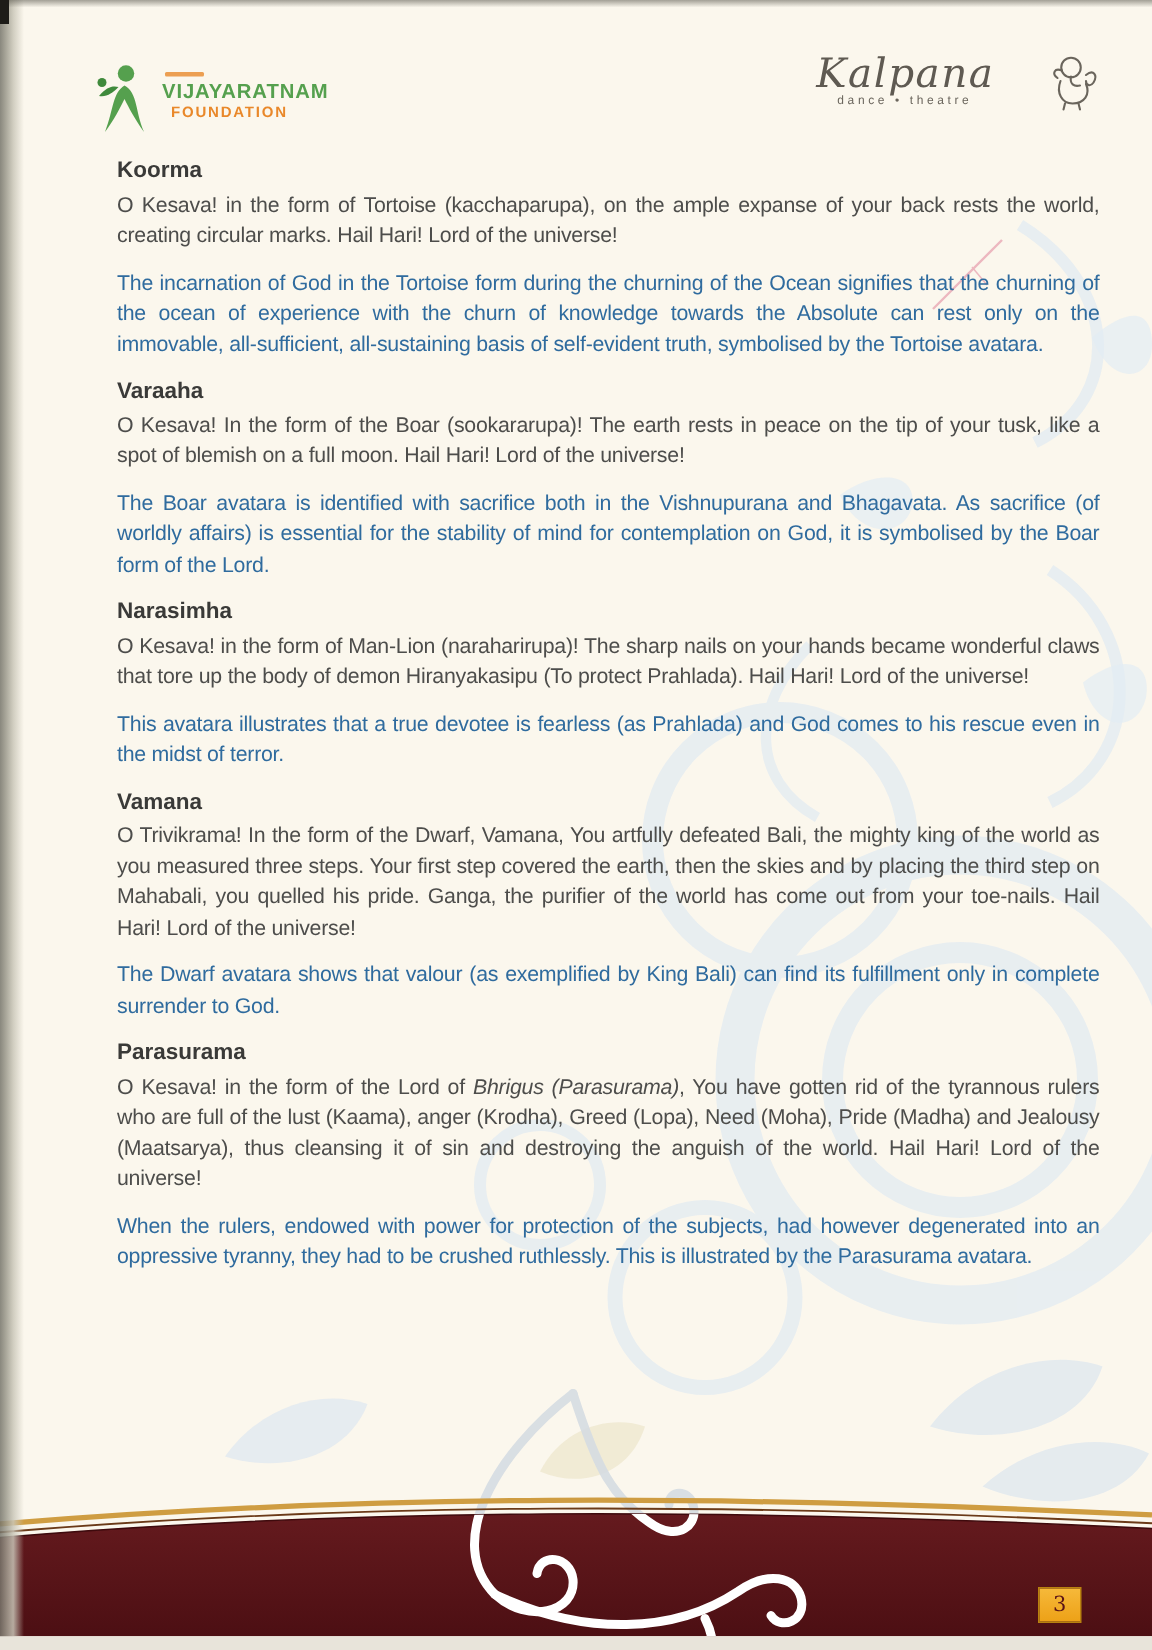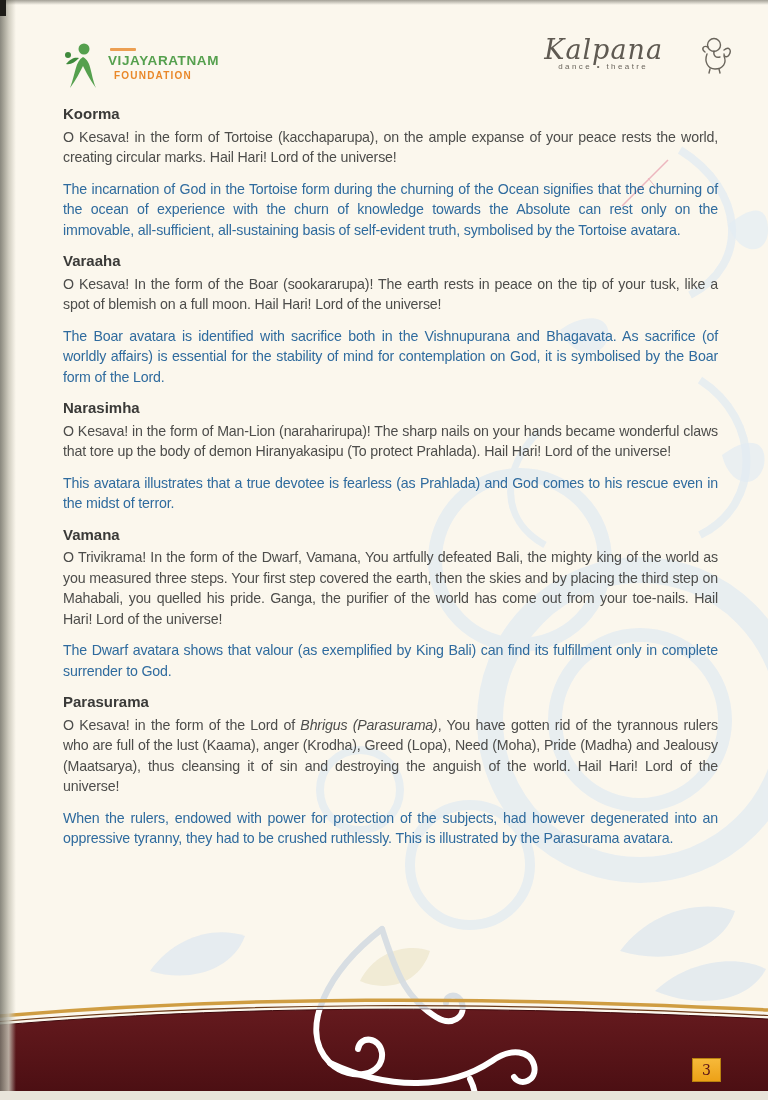--- a/index.html
+++ b/index.html
@@ -30,21 +30,21 @@
   .logo-foundation svg{display:block;margin-right:4px;}
   .logo-micro{width:26px;height:3px;background:#e9882a;opacity:.8;margin:6px 0 2px 2px;border-radius:1px;}
   .logo-line1{font-size:13.5px;letter-spacing:.6px;color:#55a04e;font-weight:bold;line-height:15px;}
   .logo-line2{font-size:10px;letter-spacing:1.2px;color:#e9882a;font-weight:bold;line-height:16px;margin-left:6px;}
   .logo-kalpana{position:absolute;right:34px;top:36px;display:flex;align-items:flex-start;color:#5f5a52;gap:33px;}
   .kalpana-name{font-family:"DejaVu Serif",serif;font-style:italic;font-size:27px;line-height:28px;letter-spacing:1px;}
   .kalpana-sub{font-size:8px;letter-spacing:2.4px;margin:-2px 0 0 14px;color:#6a655c;}
   .logo-kalpana svg{margin-left:2px;margin-top:0;}
   
   .content{
-    position:absolute;left:63px;top:104px;width:655px;z-index:2;
+    position:absolute;left:78px;top:104px;width:655px;z-index:2;
   }
   .avatar-section{margin:0 0 4px 0;}
   .heading{
     font-size:15px;font-weight:bold;color:#3a3a38;
     margin:0 0 2px 0;line-height:20.5px;
   }
   .content p{
     margin:0 0 11px 0;
     font-size:14.2px;letter-spacing:-0.15px;
     line-height:20.5px;
@@ -128,21 +128,21 @@
           <path d="M 12 33 L 11 37 M 21 33 L 22 37"></path>
         </g>
       </svg>
     </div>
   </header>
 
   <main class="content">
 
     <section class="avatar-section">
       <h3 class="heading">Koorma</h3>
-      <p class="verse"><span>O Kesava! in the form of Tortoise (kacchaparupa), on the ample expanse of your peace rests the world, creating circular marks. Hail Hari! Lord of the universe!</span><em></em><span></span></p>
+      <p class="verse"><span>O Kesava! in the form of Tortoise (kacchaparupa), on the ample expanse of your back rests the world, creating circular marks. Hail Hari! Lord of the universe!</span><em></em><span></span></p>
       <p class="commentary">The incarnation of God in the Tortoise form during the churning of the Ocean signifies that the churning of the ocean of experience with the churn of knowledge towards the Absolute can rest only on the immovable, all-sufficient, all-sustaining basis of self-evident truth, symbolised by the Tortoise avatara.</p>
     </section>
 
     <section class="avatar-section">
       <h3 class="heading">Varaaha</h3>
       <p class="verse"><span>O Kesava! In the form of the Boar (sookararupa)! The earth rests in peace on the tip of your tusk, like a spot of blemish on a full moon. Hail Hari! Lord of the universe!</span><em></em><span></span></p>
       <p class="commentary">The Boar avatara is identified with sacrifice both in the Vishnupurana and Bhagavata. As sacrifice (of worldly affairs) is essential for the stability of mind for contemplation on God, it is symbolised by the Boar form of the Lord.</p>
     </section>
 
     <section class="avatar-section">

